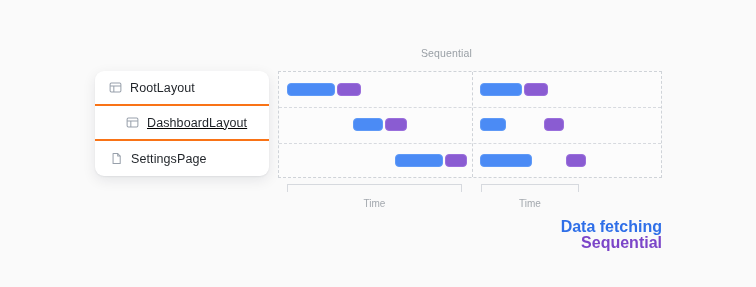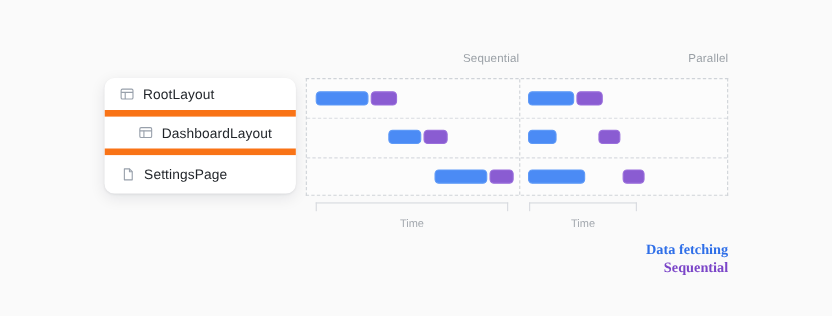--- a/index.html
+++ b/index.html
@@ -31,21 +31,21 @@
     border-radius: 9px;
     box-shadow: 0 1px 2px rgba(16,24,40,0.06),
                 0 4px 14px rgba(16,24,40,0.09);
     overflow: hidden;
   }
   .tree-row {
     height: 35px;
     display: flex;
     align-items: center;
     box-sizing: border-box;
-    border-bottom: 6px solid #f97316;
+    border-bottom: 2px solid #f97316;
     padding-right: 8px;
   }
   .tree-row:last-child {
     border-bottom: none;
     padding-left: 15px;
   }
   .tree-row .icon {
     width: 13px;
     height: 13px;
     flex: 0 0 13px;
@@ -54,21 +54,21 @@
     margin-right: 8px;
   }
   .tree-row .icon svg { display: block; }
   .tree-label {
     font-size: 12.5px;
     color: #1f2328;
     letter-spacing: 0.1px;
     white-space: nowrap;
   }
   .depth-0 { padding-left: 14px; }
-  .depth-1 { padding-left: 31px; }
+  .depth-1 { padding-left: 31px; text-decoration: underline; }
   .depth-2 { padding-left: 49px; }
 
   
   .col-title {
     position: absolute;
     top: 47px;
     font-size: 10.5px;
     color: #9aa0a6;
     letter-spacing: 0.15px;
     text-align: right;
@@ -154,25 +154,24 @@
   .axis-label.a1 { left: 481px; width: 98px; }
 
   
   .legend {
     position: absolute;
     right: 94px;
     top: 219px;
     text-align: right;
   }
   .legend-item {
-    font-size: 13px;
+    font-size: 16px;
     font-weight: bold;
     line-height: 16px;
     white-space: nowrap;
-    font-family: Liberation Serif, serif;
   }
 </style>
 </head>
 <body>
 
 <div class="stage">
 
   <div class="tree-card">
     <div class="tree-row depth-0">
       <span class="icon">
@@ -199,21 +198,20 @@
         <svg viewBox="0 0 14 14" width="13" height="13" fill="none" stroke="currentColor" stroke-width="1.1" stroke-linejoin="round">
           <path d="M3.3 1.6 H8.3 L11 4.4 V12.4 H3.3 Z"></path>
           <path d="M8.3 1.6 V4.4 H11"></path>
         </svg>
       </span>
       <span class="tree-label">SettingsPage</span>
     </div>
   </div>
 
   <div class="col-title c0">Sequential</div>
-  <div class="col-title c1">Parallel</div>
 
   <div class="grid">
     <div class="grid-hline h1"></div>
     <div class="grid-hline h2"></div>
     <div class="grid-vline"></div>
 
     <div class="track r0">
       <div class="bar fetch" style="left:8px;width:48px;"></div>
       <div class="bar render" style="left:58px;width:24px;"></div>
       <div class="bar fetch" style="left:201px;width:42px;"></div>

